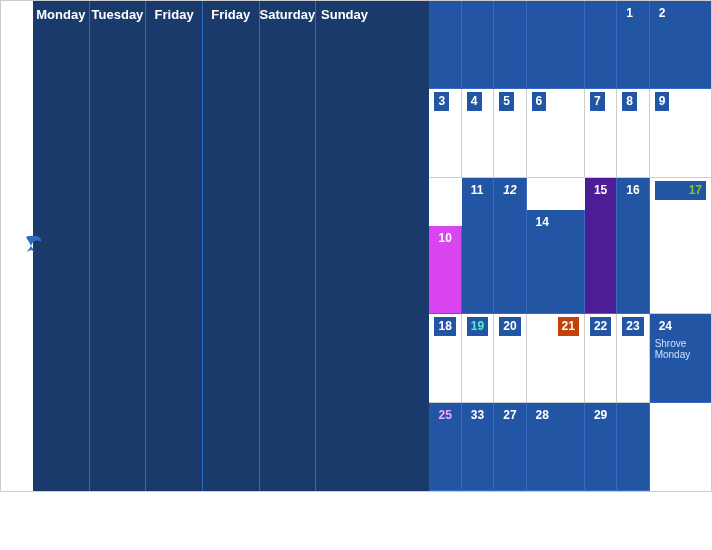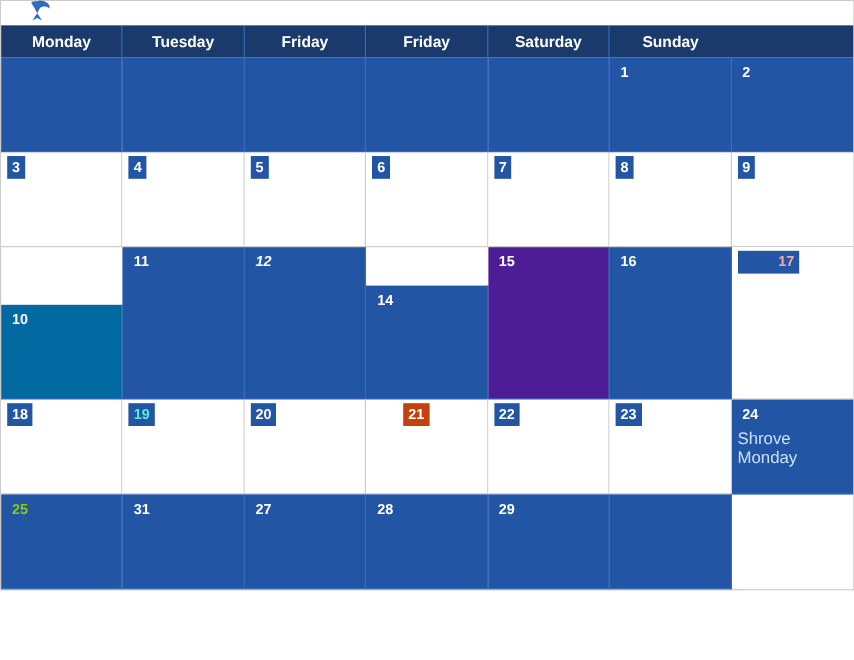--- a/index.html
+++ b/index.html
@@ -9,21 +9,21 @@
       width: 712px;
       height: 550px;
       overflow: hidden;
     }
     .calendar-container {
       width: 712px;
       height: 492px;
       background: #fff;
       border: 1px solid #ccc;
       display: flex;
-      flex-direction: column;
+      flex-direction: row;
       justify-content: center;
     }
     .header {
       display: flex;
       align-items: center;
       justify-content: center;
       padding: 10px 16px;
       position: relative;
       background: #fff;
     }
@@ -119,21 +119,21 @@
       color: #fff;
     }
     .day-cell.white-row {
       background: #fff;
     }
     .day-cell.white-row .day-number {
       background: #2255a4;
       color: #fff;
     }
     .holiday-label {
-      font-size: 14px;
+      font-size: 10px;
       color: #1a3a6b;
       margin-top: 2px;
     }
     
     
   </style>
 </head>
 <body>
 
 <div class="calendar-container">
@@ -189,40 +189,40 @@
       </div>
       <div class="day-cell white-row " style="background: rgb(255, 255, 255); border-color: rgb(204, 204, 204);">
         <div class="day-number" style="background: rgb(34, 85, 164); color: rgb(255, 255, 255);">7</div>
       </div>
       <div class="day-cell white-row " style="background: rgb(255, 255, 255); border-color: rgb(204, 204, 204);">
         <div class="day-number" style="background: rgb(34, 85, 164); color: rgb(255, 255, 255);">8</div>
       </div>
       <div class="day-cell white-row " style="background: rgb(255, 255, 255); border-color: rgb(204, 204, 204);">
         <div class="day-number" style="background: rgb(34, 85, 164); color: rgb(255, 255, 255);">9</div>
       </div>
-      <div class="day-cell blue-row " style="background: #0369a1; border-color: rgb(58, 106, 191); margin-top: 48px;">
+      <div class="day-cell blue-row " style="background: #d946ef; border-color: rgb(58, 106, 191); margin-top: 48px;">
         <div class="day-number" style="background: transparent; color: rgb(255, 255, 255);">10</div>
       </div>
       <div class="day-cell blue-row " style="background: rgb(34, 85, 164); border-color: rgb(58, 106, 191);">
         <div class="day-number" style="background: transparent; color: rgb(255, 255, 255);">11</div>
       </div>
       <div class="day-cell blue-row " style="background: rgb(34, 85, 164); border-color: rgb(58, 106, 191);">
         <div class="day-number" style="background: transparent; color: rgb(255, 255, 255); font-style: italic;">12</div>
       </div>
       <div class="day-cell blue-row " style="background: rgb(34, 85, 164); border-color: rgb(58, 106, 191); margin-top: 32px;">
         <div class="day-number" style="background: transparent; color: rgb(255, 255, 255);">14</div>
       </div>
       <div class="day-cell blue-row " style="background: #4c1d95; border-color: rgb(58, 106, 191);">
         <div class="day-number" style="background: transparent; color: rgb(255, 255, 255);">15</div>
       </div>
       <div class="day-cell blue-row " style="background: rgb(34, 85, 164); border-color: rgb(58, 106, 191);">
         <div class="day-number" style="background: transparent; color: rgb(255, 255, 255);">16</div>
       </div>
       <div class="day-cell white-row " style="background: rgb(255, 255, 255); border-color: rgb(204, 204, 204);">
-        <div class="day-number" style="background: rgb(34, 85, 164); color: #fca5a5; padding-left: 34px;">17</div>
+        <div class="day-number" style="background: rgb(34, 85, 164); color: #84cc16; padding-left: 34px;">17</div>
       </div>
       <div class="day-cell white-row " style="background: rgb(255, 255, 255); border-color: rgb(204, 204, 204);">
         <div class="day-number" style="background: rgb(34, 85, 164); color: rgb(255, 255, 255);">18</div>
       </div>
       <div class="day-cell white-row " style="background: rgb(255, 255, 255); border-color: rgb(204, 204, 204);">
         <div class="day-number" style="background: rgb(34, 85, 164); color: #5eead4;">19</div>
       </div>
       <div class="day-cell white-row " style="background: rgb(255, 255, 255); border-color: rgb(204, 204, 204);">
         <div class="day-number" style="background: rgb(34, 85, 164); color: rgb(255, 255, 255);">20</div>
       </div>
@@ -233,24 +233,24 @@
         <div class="day-number" style="background: rgb(34, 85, 164); color: rgb(255, 255, 255);">22</div>
       </div>
       <div class="day-cell white-row " style="background: rgb(255, 255, 255); border-color: rgb(204, 204, 204);">
         <div class="day-number" style="background: rgb(34, 85, 164); color: rgb(255, 255, 255);">23</div>
       </div>
       <div class="day-cell blue-row " style="background: rgb(34, 85, 164); border-color: rgb(58, 106, 191);">
         <div class="day-number" style="background: transparent; color: rgb(255, 255, 255);">24</div>
         <div class="holiday-label" style="color: rgb(204, 224, 255);">Shrove Monday</div>
       </div>
       <div class="day-cell blue-row " style="background: rgb(34, 85, 164); border-color: rgb(58, 106, 191);">
-        <div class="day-number" style="background: transparent; color: #84cc16;">25</div>
-      </div>
-      <div class="day-cell blue-row " style="background: rgb(34, 85, 164); border-color: rgb(58, 106, 191);">
-        <div class="day-number" style="background: transparent; color: rgb(255, 255, 255);">31</div>
+        <div class="day-number" style="background: transparent; color: #f0abfc;">25</div>
+      </div>
+      <div class="day-cell blue-row " style="background: rgb(34, 85, 164); border-color: rgb(58, 106, 191);">
+        <div class="day-number" style="background: transparent; color: rgb(255, 255, 255);">33</div>
       </div>
       <div class="day-cell blue-row " style="background: rgb(34, 85, 164); border-color: rgb(58, 106, 191);">
         <div class="day-number" style="background: transparent; color: rgb(255, 255, 255);">27</div>
       </div>
       <div class="day-cell blue-row " style="background: rgb(34, 85, 164); border-color: rgb(58, 106, 191);">
         <div class="day-number" style="background: transparent; color: rgb(255, 255, 255);">28</div>
       </div>
       <div class="day-cell blue-row " style="background: rgb(34, 85, 164); border-color: rgb(58, 106, 191);">
         <div class="day-number" style="background: transparent; color: rgb(255, 255, 255);">29</div>
       </div>

